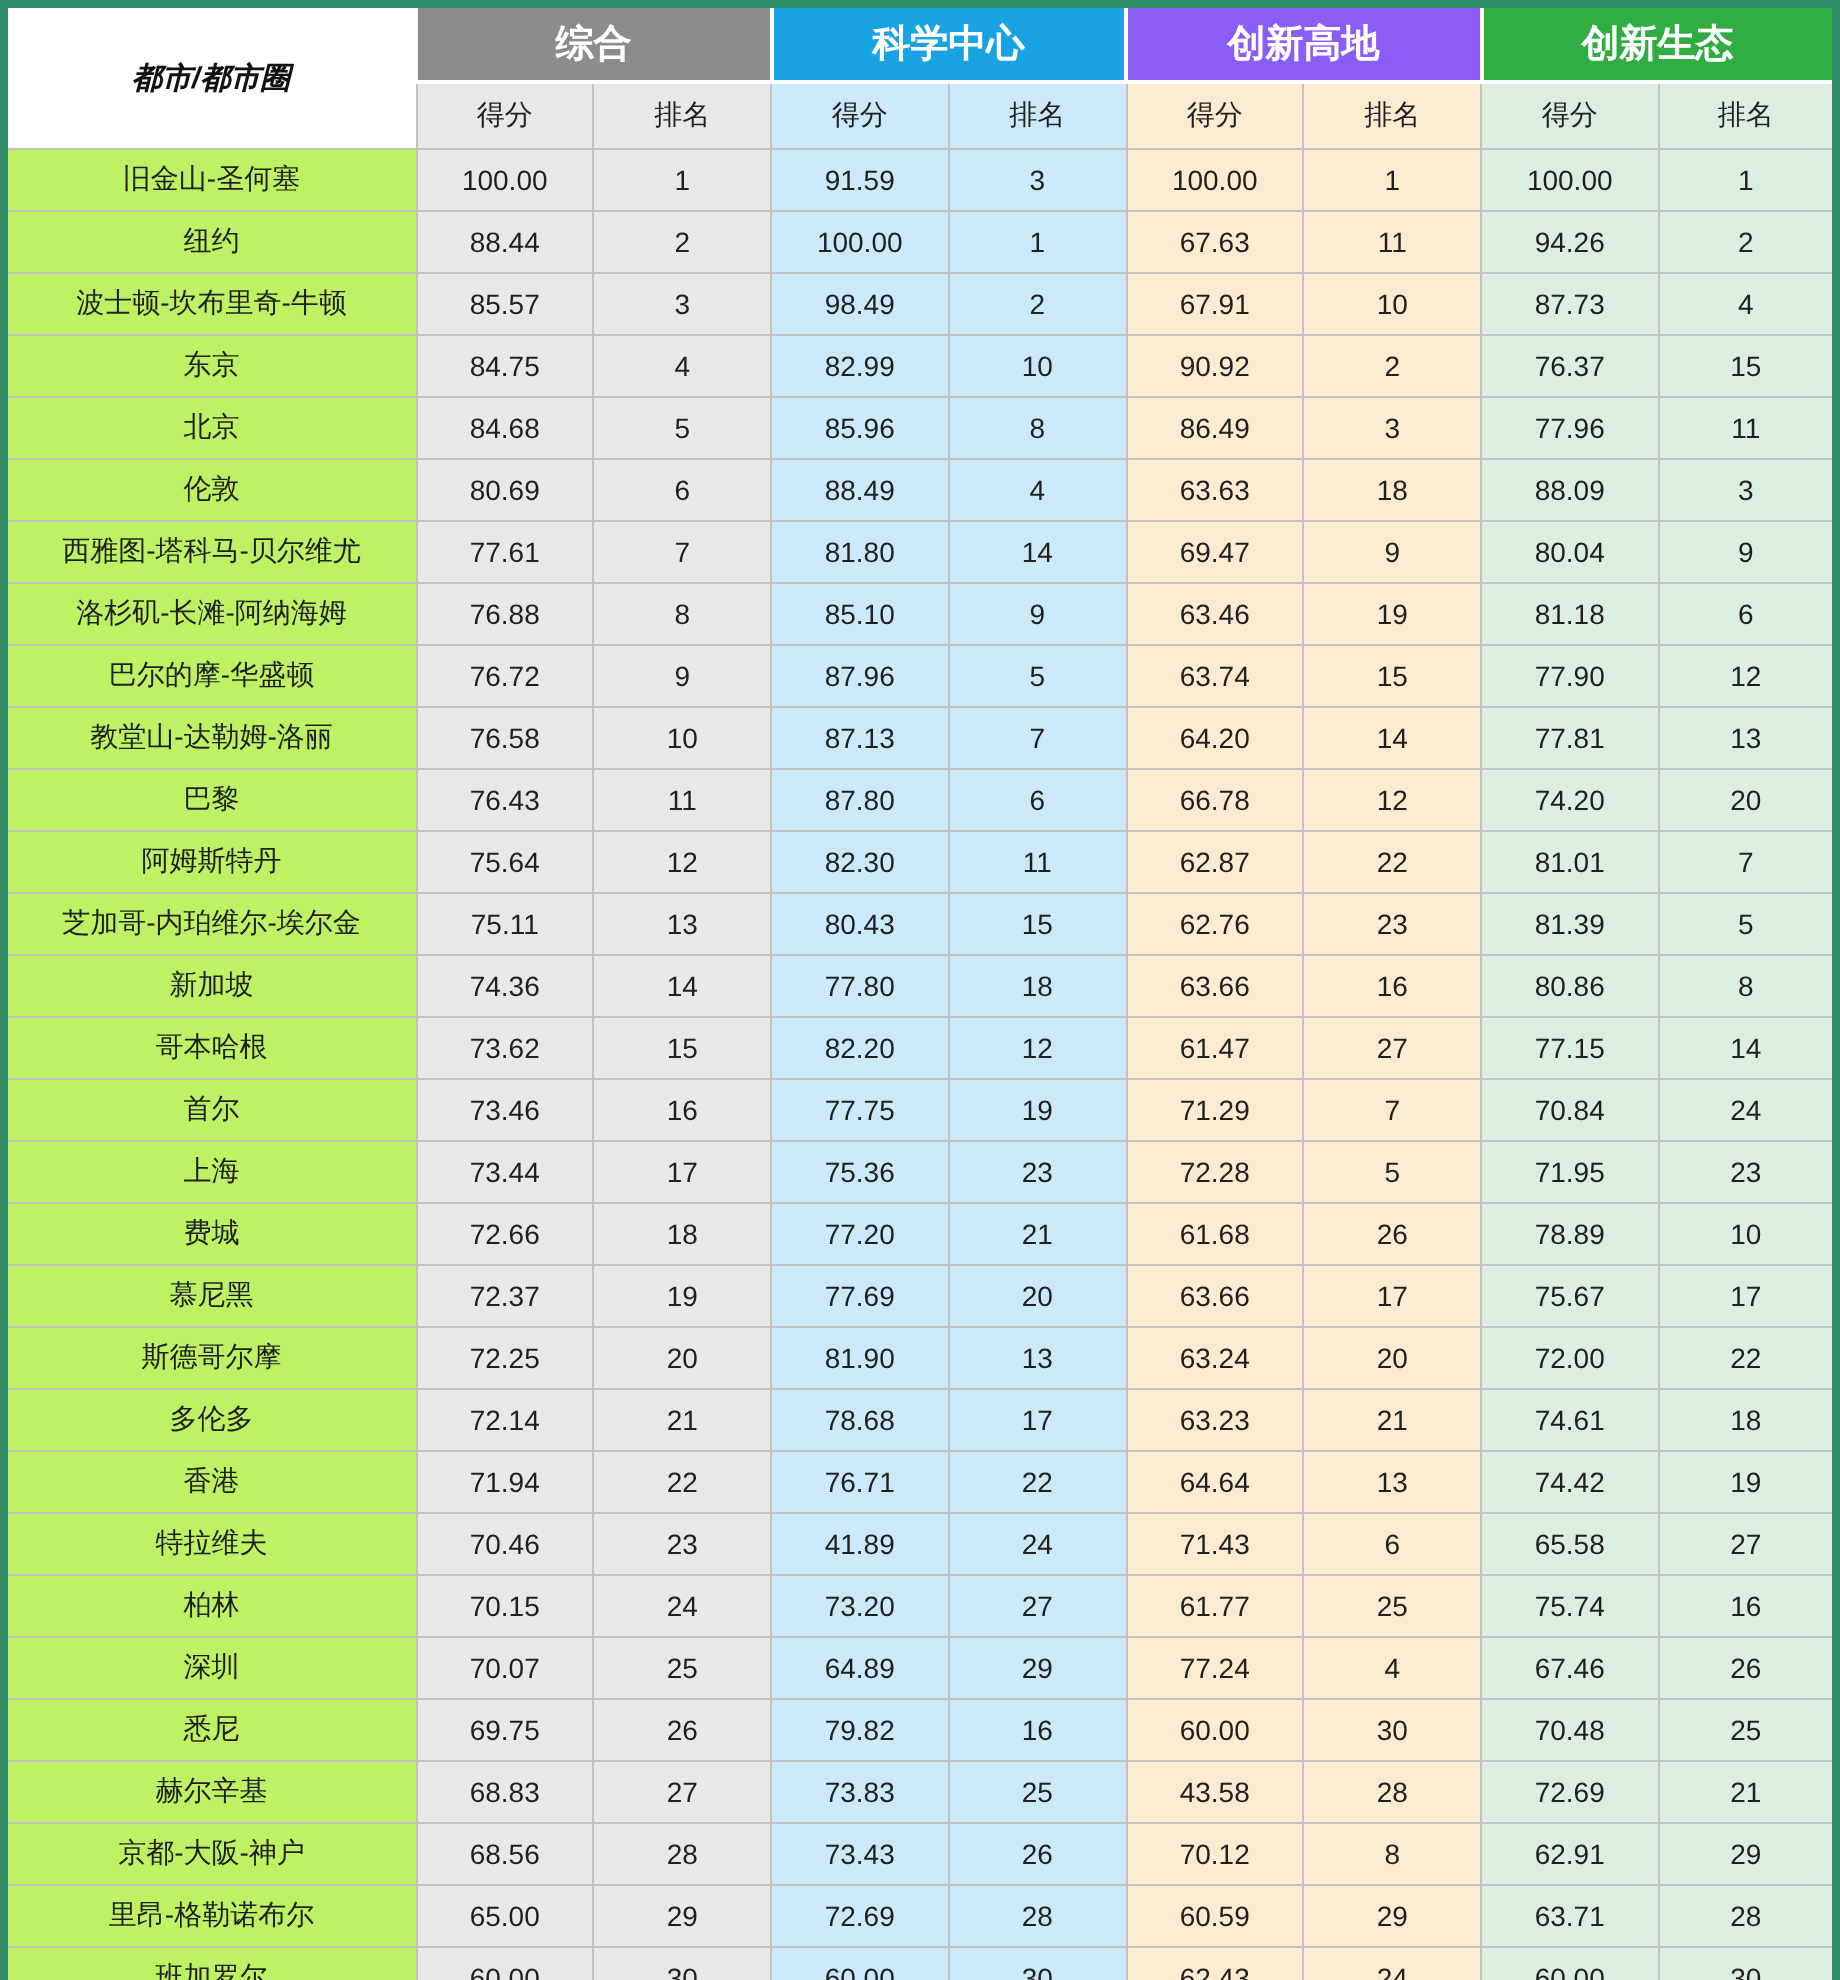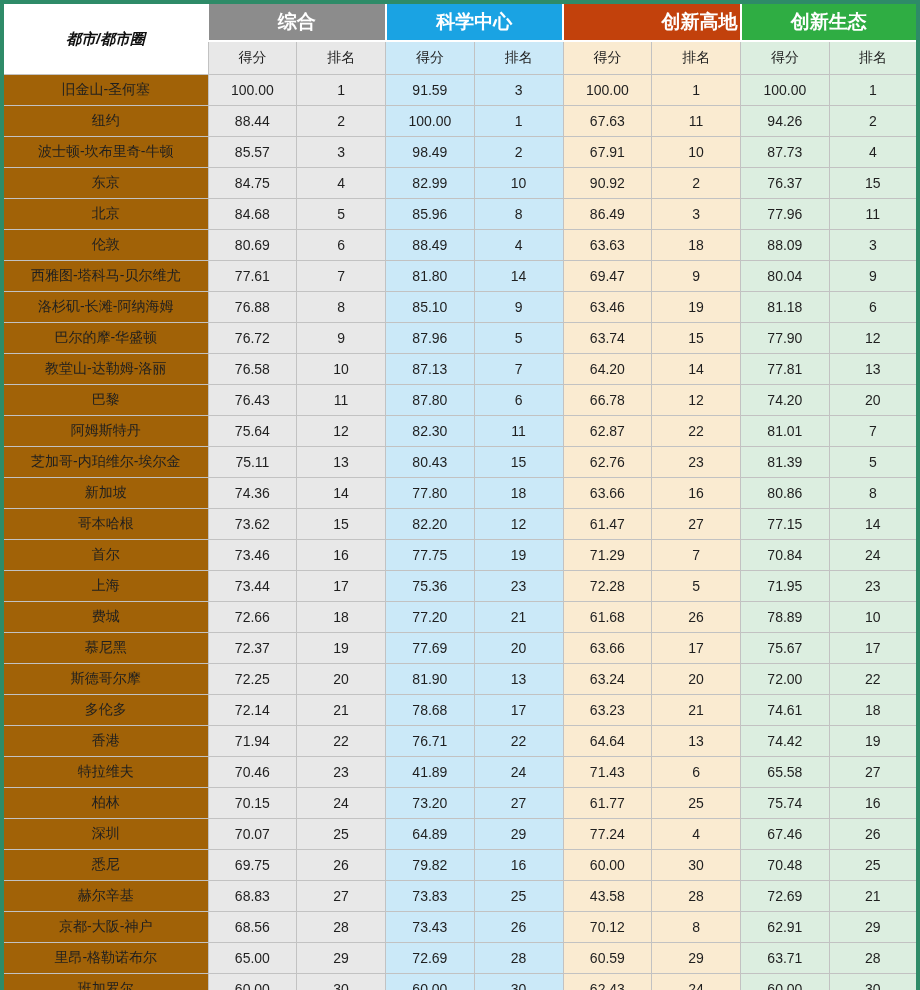--- a/index.html
+++ b/index.html
@@ -9,24 +9,24 @@
     border-collapse:collapse; table-layout:fixed;
     border:4px solid #2E8B68;
     font-size:14px; color:#1f1f1f;
   }
   col.city-col { width:206px; }
   th, td { border:1px solid #C2C2C2; text-align:center; vertical-align:middle; padding:0 2px; overflow:hidden; white-space:nowrap; }
   tr.groups th { height:36px; font-size:19px; font-weight:bold; color:#ffffff; border:2px solid #ffffff; border-top:none; }
   tr.groups th.corner { background:#ffffff; color:#111111; border:1px solid #C2C2C2; border-left:none; border-top:none; font-size:15px;font-style:italic; }
   tr.subs th { height:32px; font-weight:normal; color:#1f1f1f; }
   tbody td { height:30px; }
-  td.city { background:#a16207; }
+  td.city { background:#bef264; }
   .hdr-g0 { background:#8C8C8C; }
   .hdr-g1 { background:#1AA3E3; }
-  .hdr-g2 { background:#c2410c;text-align:right; }
+  .hdr-g2 { background:#8b5cf6; }
   .hdr-g3 { background:#2FAD43; }
   .g0 { background:#E8E8E8; }
   .g1 { background:#CBE9F8; }
   .g2 { background:#FAEBD1; }
   .g3 { background:#DCEEE0; }
 </style>
 </head>
 <body>
 
 <table class="rank">

